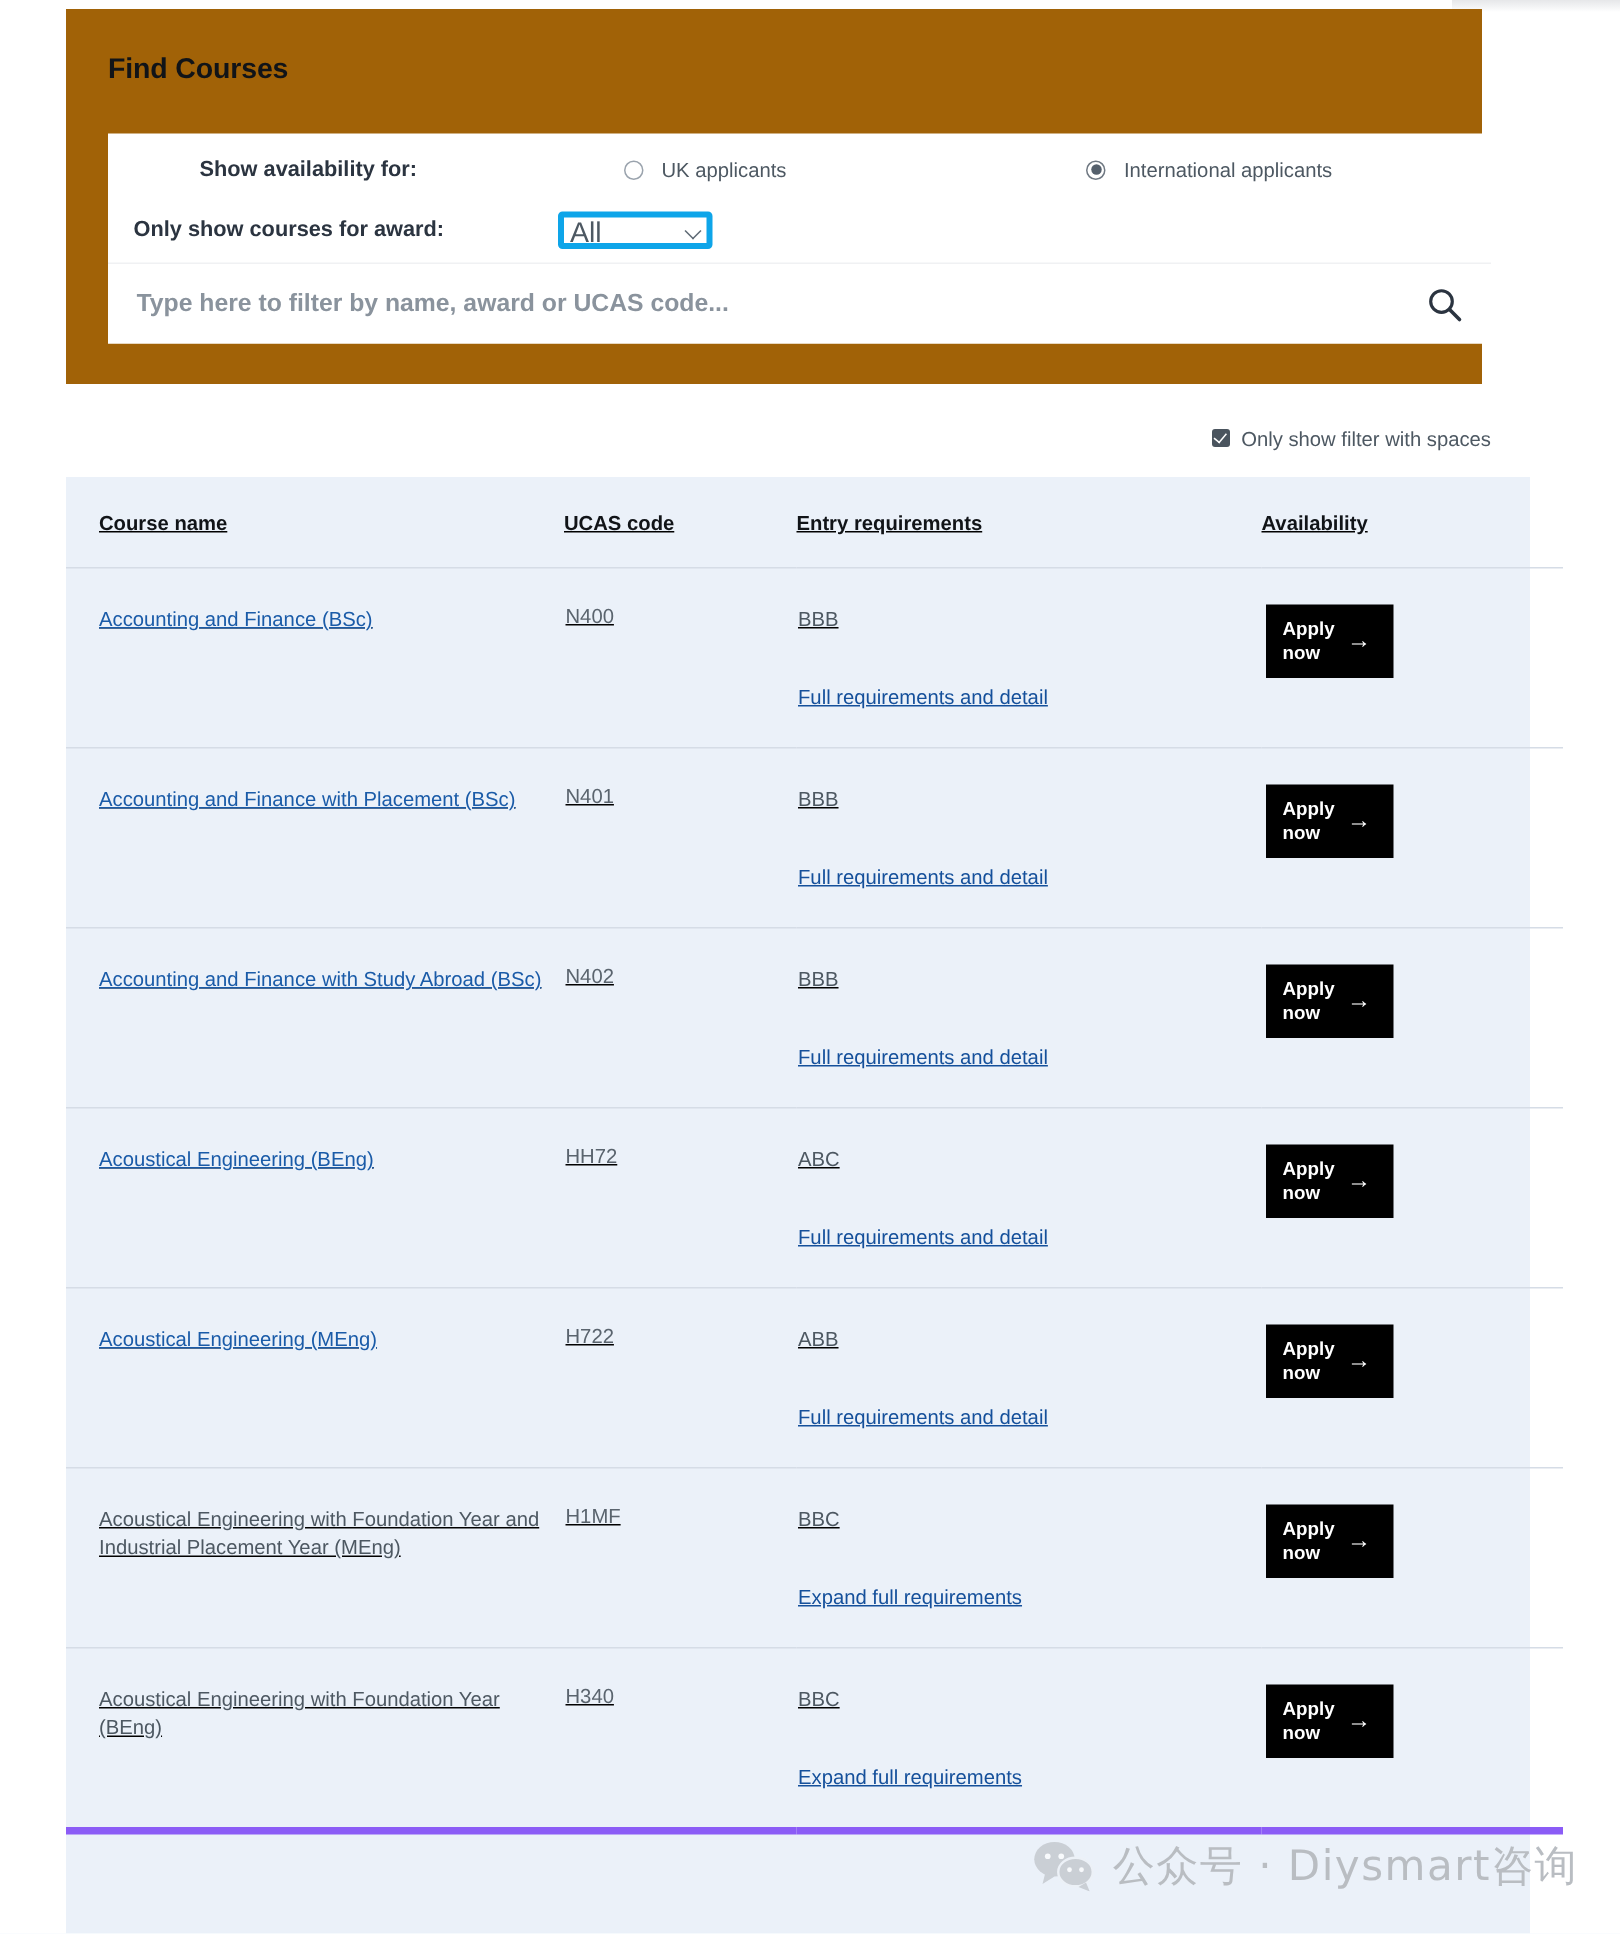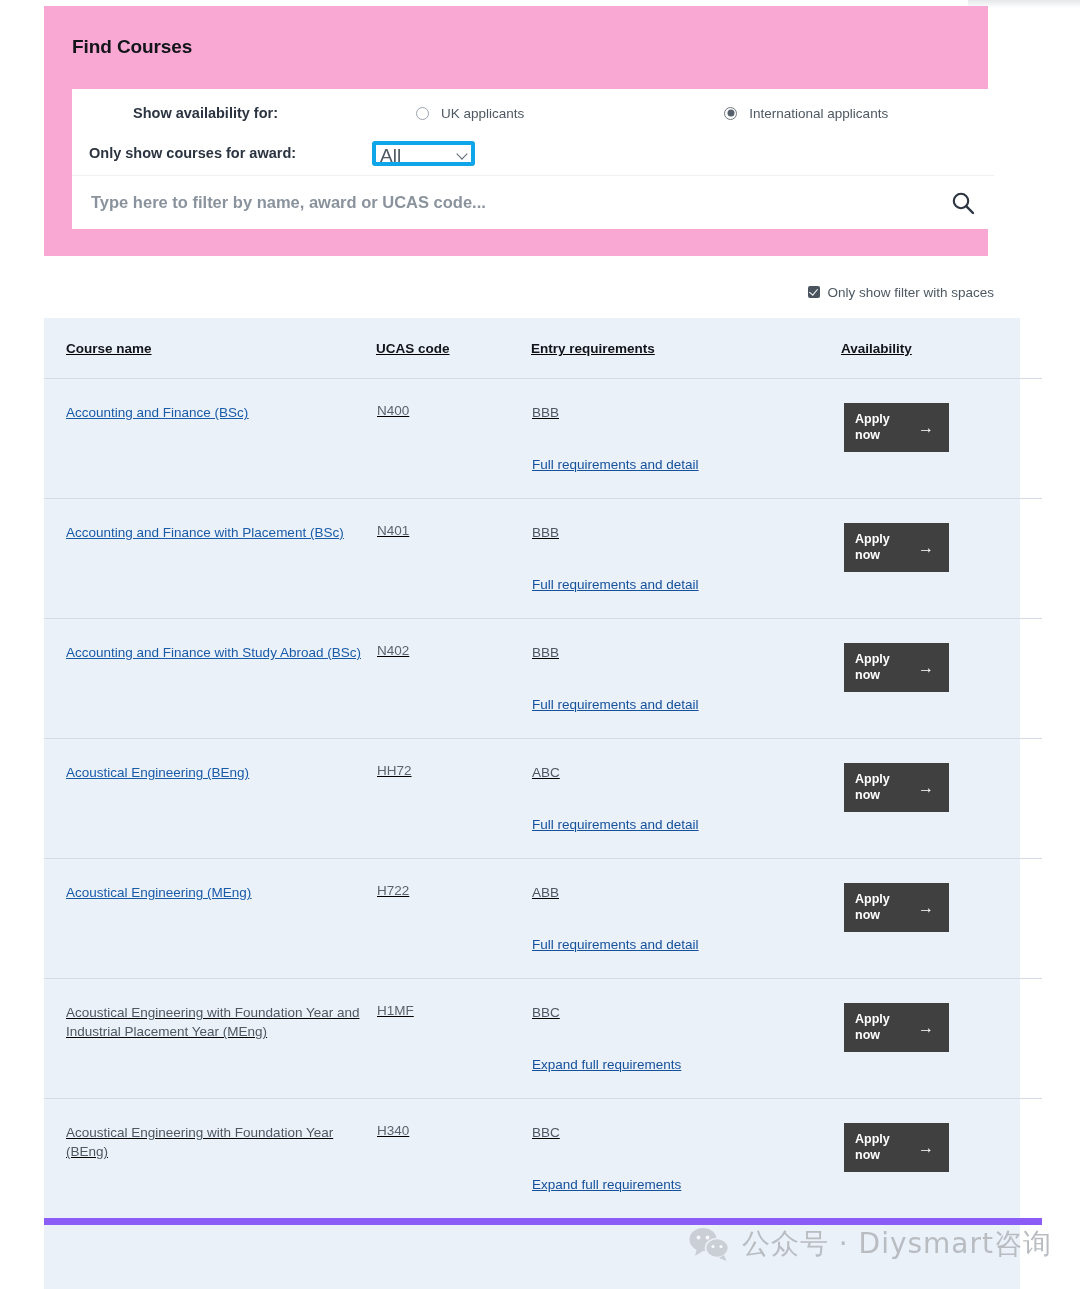--- a/index.html
+++ b/index.html
@@ -26,21 +26,21 @@
     background: linear-gradient(to bottom, #e6e7e9 0%, #f4f5f6 60%, #ffffff 100%);
   }
 
   
   .find-panel {
     position: absolute;
     left: 44px;
     top: 6px;
     width: 944px;
     height: 250px;
-    background: #f9a8d4;
+    background: #a16207;
     box-sizing: border-box;
   }
   .find-title {
     font-size: 19px;
     font-weight: bold;
     color: #111418;
     padding: 30px 0 0 28px;
     letter-spacing: -0.1px;
   }
   .filter-card {
@@ -254,21 +254,21 @@
   .course-table td {
     vertical-align: top;
     padding-top: 24px;
     padding-bottom: 24px;
     border-bottom: 1px solid #d5dce6;
     font-size: 13.5px;
     color: #4d5862;
     height: 105px;
     box-sizing: border-box;
   }
-  tbody tr:last-child td { border-bottom: 7px solid #8b5cf6; }
+  tbody tr:last-child td { border-bottom: 5px solid #8b5cf6; }
   td.c-name { padding-left: 22px; line-height: 19px; }
   td.c-ucas { color: #5a646e; }
   td.c-entry { line-height: 19px; }
   .entry-grade { display: block; }
   .req-link {
     display: inline-block;
     margin-top: 33px;
     color: #15509b;
     text-decoration: underline;
     font-size: 13.5px;
@@ -280,23 +280,23 @@
     font-size: 13.5px;
     cursor: pointer;
   }
   .course-plain {
     color: #4d5862;
     font-size: 13.5px;
   }
 
   .apply-btn {
     display: block;
-    width: 105px;
+    width: 85px;
     height: 49px;
-    background: #404040;
+    background: #000000;
     border: none;
     position: relative;
     cursor: pointer;
     padding: 16px;
     margin-left: 2px;
   }
   .apply-btn .lbl {
     position: absolute;
     left: 11px;
     top: 8px;

